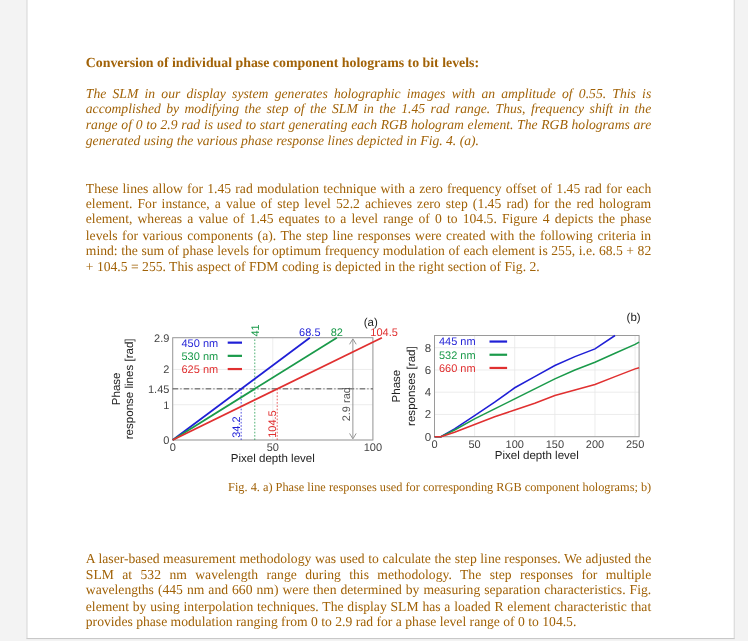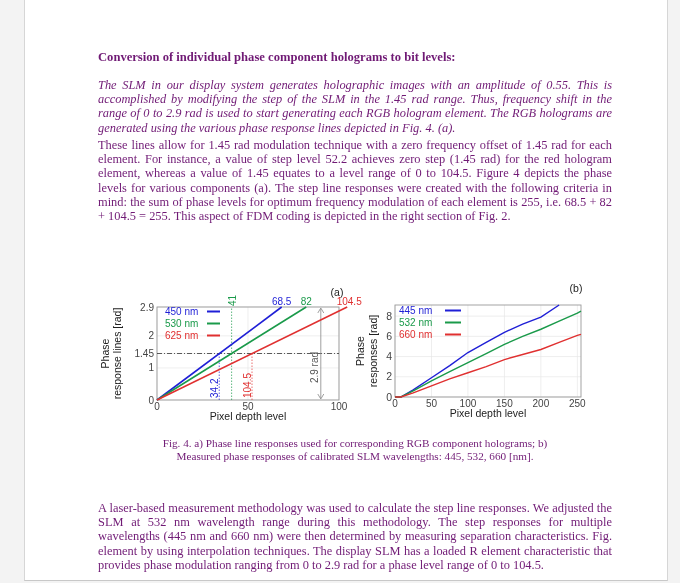--- a/index.html
+++ b/index.html
@@ -10,26 +10,26 @@
   }
   .page {
     position: absolute; left: 24px; top: 0; width: 642px; height: 580px;
     background: #ffffff;
     border-left: 1px solid #d6d6d6; border-right: 1px solid #d6d6d6;
     border-bottom: 1px solid #c8c8c8;
   }
   .txt {
     position: absolute; left: 78px; width: 514px;
     font-family: "Liberation Serif", serif; font-size: 12.4px; line-height: 14.2px;
-    color: #701a75; text-align: justify; margin-left: 20px;
+    color: #a16207; text-align: justify;
   }
   .heading { top: 50px; font-weight: bold; font-size: 12.6px; }
   .p1 { top: 78px; font-style: italic; }
-  .p2 { top: 138px; }
-  .caption { top: 437px; font-size: 11.2px; line-height: 13px; text-align: center; }
+  .p2 { top: 164px; }
+  .caption { top: 437px; font-size: 11.2px; line-height: 13px; text-align: right; }
   .p3 { top: 501px; }
   svg text { font-family: "Liberation Sans", sans-serif; }
   .fig { position: absolute; left: 0; top: 0; }
 </style>
 </head>
 <body>
 
 <div class="page"></div>
 
 <div class="txt heading">Conversion of individual phase component holograms to bit levels:</div>
@@ -118,15 +118,14 @@
       <text x="399" y="326" font-size="10" fill="#1a9a4a" text-anchor="start">532 nm</text>
       <line x1="445" x2="461" y1="322.5" y2="322.5" stroke="#1a9a4a" stroke-width="2"></line>
       <polyline points="395,397 400.83529411764704,397 413.2352941176471,392.95604395604397 431.47058823529414,385.8791208791209 449.70588235294116,378.8021978021978 467.94117647058823,372.7362637362637 486.1764705882353,366.6703296703297 504.4117647058824,359.5934065934066 522.6470588235294,354.53846153846155 540.8823529411765,349.4835164835165 559.1176470588235,342.4065934065934 577.3529411764706,335.3296703296703 581,334.31868131868134" fill="none" stroke="#e03030" stroke-width="1.4"></polyline>
       <text x="399" y="338" font-size="10" fill="#e03030" text-anchor="start">660 nm</text>
       <line x1="445" x2="461" y1="334.5" y2="334.5" stroke="#e03030" stroke-width="2"></line>
     </g>
 </svg>
 
 <div class="txt caption">
   <div>Fig. 4. a) Phase line responses used for corresponding RGB component holograms; b)</div>
-  <div>Measured phase responses of calibrated SLM wavelengths: 445, 532, 660 [nm].</div>
 </div>
 <div class="txt p3">A laser-based measurement methodology was used to calculate the step line responses. We adjusted the SLM at 532 nm wavelength range during this methodology. The step responses for multiple wavelengths (445 nm and 660 nm) were then determined by measuring separation characteristics. Fig. element by using interpolation techniques. The display SLM has a loaded R element characteristic that provides phase modulation ranging from 0 to 2.9 rad for a phase level range of 0 to 104.5.</div>
 
 </body></html>

